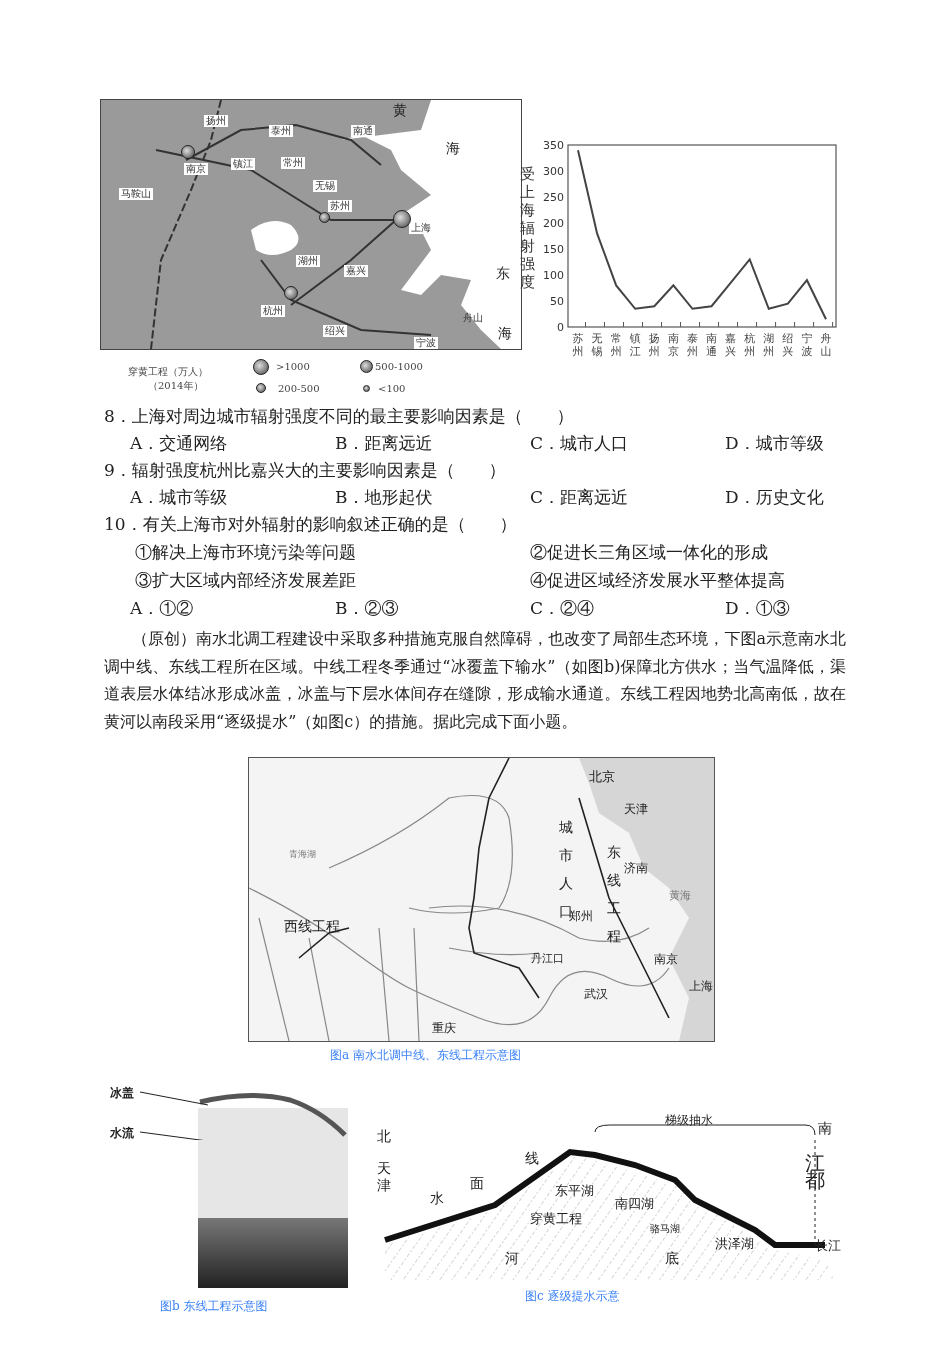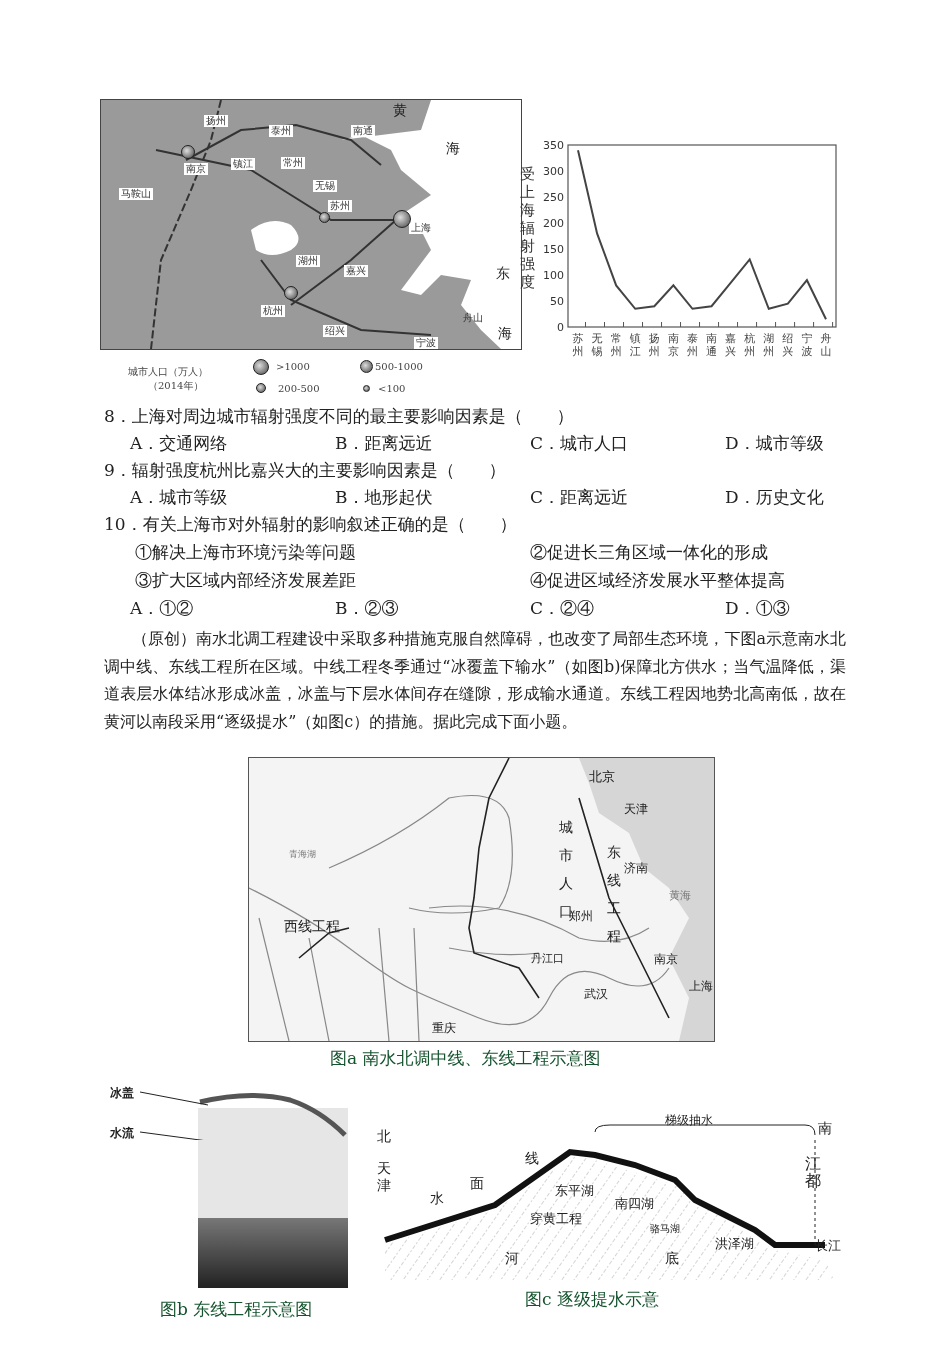--- a/index.html
+++ b/index.html
@@ -13,21 +13,21 @@
   .legend1 { left:128px; top:357px; width:330px; height:40px; font-size:10px; color:#444; }
   .dot { position:absolute; border-radius:50%; background:radial-gradient(circle at 40% 40%, #ddd, #444); border:1px solid #222; }
   
   #chart { left:520px; top:135px; width:330px; height:230px; }
   
   .q { position:absolute; left:104px; font-size:17px; line-height:22px; white-space:nowrap; color:#222; }
   .opt { position:absolute; font-size:17px; line-height:22px; white-space:nowrap; }
   .para { position:absolute; left:104px; width:742px; font-size:16px; line-height:27.5px; text-indent:28px; text-align:justify; color:#222; }
   
   #mapa { left:248px; top:757px; width:465px; height:283px; border:1px solid #555; background:#f4f4f4; overflow:hidden; }
-  .caption { position:absolute; font-size:17px; color:#14532d; white-space:nowrap; }
+  .caption { position:absolute; font-size:12px; color:#3b82f6; white-space:nowrap; }
   #figb { left:110px; top:1080px; width:250px; height:235px; }
   #figc { left:375px; top:1110px; width:470px; height:200px; }
 </style>
 </head>
 <body>
 
 <div id="map1" class="abs">
   <svg width="420" height="249" style="position:absolute;left:0;top:0">
     <path d="M330,0 L420,0 L420,249 L400,249 L380,230 L360,205 L370,180 L340,175 L320,195 L300,190 L330,150 L320,130 L300,115 L330,95 L300,70 L290,50 L260,35 L240,40 L320,30 Z" fill="#fff"></path>
     <path d="M150,130 Q170,115 190,125 Q205,140 190,150 Q170,160 155,150 Z" fill="#fff"></path>
@@ -59,21 +59,21 @@
   <div class="dot" style="left:292px;top:110px;width:16px;height:16px"></div>
   <div class="dot" style="left:183px;top:186px;width:12px;height:12px"></div>
   <div class="dot" style="left:218px;top:112px;width:9px;height:9px"></div>
   <span class="sea" style="left:292px;top:2px">黄</span>
   <span class="sea" style="left:345px;top:40px">海</span>
   <span class="sea" style="left:395px;top:165px">东</span>
   <span class="sea" style="left:397px;top:225px">海</span>
 </div>
 
 <div class="abs legend1">
-  <div class="abs" style="left:0;top:8px">城市人口（万人）</div>
+  <div class="abs" style="left:0;top:8px">穿黄工程（万人）</div>
   <div class="abs" style="left:20px;top:22px">（2014年）</div>
   <div class="dot" style="left:125px;top:2px;width:14px;height:14px"></div>
   <div class="abs" style="left:148px;top:4px">&gt;1000</div>
   <div class="dot" style="left:232px;top:3px;width:11px;height:11px"></div>
   <div class="abs" style="left:247px;top:4px">500-1000</div>
   <div class="dot" style="left:128px;top:26px;width:8px;height:8px"></div>
   <div class="abs" style="left:150px;top:26px">200-500</div>
   <div class="dot" style="left:235px;top:28px;width:5px;height:5px"></div>
   <div class="abs" style="left:250px;top:26px">&lt;100</div>
 </div>
@@ -214,21 +214,21 @@
           <line x1="0" y1="0" x2="0" y2="10" stroke="#aaa" stroke-width="1" stroke-dasharray="2,2"></line>
         </pattern>
       </defs>
     <path d="M10,130 L120,95 L195,42 L220,45 L260,55 L300,70 L320,90 L350,105 L380,120 L400,135 L450,135" stroke="#111" stroke-width="6" fill="none"></path>
     <path d="M220,22 Q220,15 235,15 L430,15 Q440,15 440,25" stroke="#222" fill="none"></path>
     <line x1="440" y1="30" x2="440" y2="135" stroke="#222" stroke-dasharray="3,3"></line>
   </svg>
   <span class="abs" style="left:2px;top:18px;font-size:14px;font-family:'DejaVu Sans',sans-serif">北</span>
   <span class="abs" style="left:443px;top:10px;font-size:14px;font-family:'DejaVu Sans',sans-serif">南</span>
   <span class="abs" style="left:2px;top:50px;width:14px;font-size:14px;line-height:17px;font-family:'DejaVu Sans',sans-serif">天津</span>
-  <span class="abs" style="left:430px;top:45px;width:14px;font-size:16px;line-height:17px;font-family:'DejaVu Sans',sans-serif">江都</span>
+  <span class="abs" style="left:430px;top:45px;width:14px;font-size:20px;line-height:17px;font-family:'DejaVu Sans',sans-serif">江都</span>
   <span class="abs" style="left:290px;top:2px;font-size:12px;font-family:'DejaVu Sans',sans-serif">梯级抽水</span>
   <span class="abs" style="left:55px;top:80px;font-size:14px;font-family:'DejaVu Sans',sans-serif">水</span>
   <span class="abs" style="left:95px;top:65px;font-size:14px;font-family:'DejaVu Sans',sans-serif">面</span>
   <span class="abs" style="left:150px;top:40px;font-size:14px;font-family:'DejaVu Sans',sans-serif">线</span>
   <span class="abs" style="left:130px;top:140px;font-size:14px;font-family:'DejaVu Sans',sans-serif">河</span>
   <span class="abs" style="left:290px;top:140px;font-size:14px;font-family:'DejaVu Sans',sans-serif">底</span>
   <span class="abs" style="left:180px;top:72px;font-size:13px;font-family:'DejaVu Sans',sans-serif">东平湖</span>
   <span class="abs" style="left:240px;top:85px;font-size:13px;font-family:'DejaVu Sans',sans-serif">南四湖</span>
   <span class="abs" style="left:275px;top:112px;font-size:10px;font-family:Liberation Mono, monospace">骆马湖</span>
   <span class="abs" style="left:340px;top:125px;font-size:13px;font-family:'DejaVu Sans',sans-serif">洪泽湖</span>

